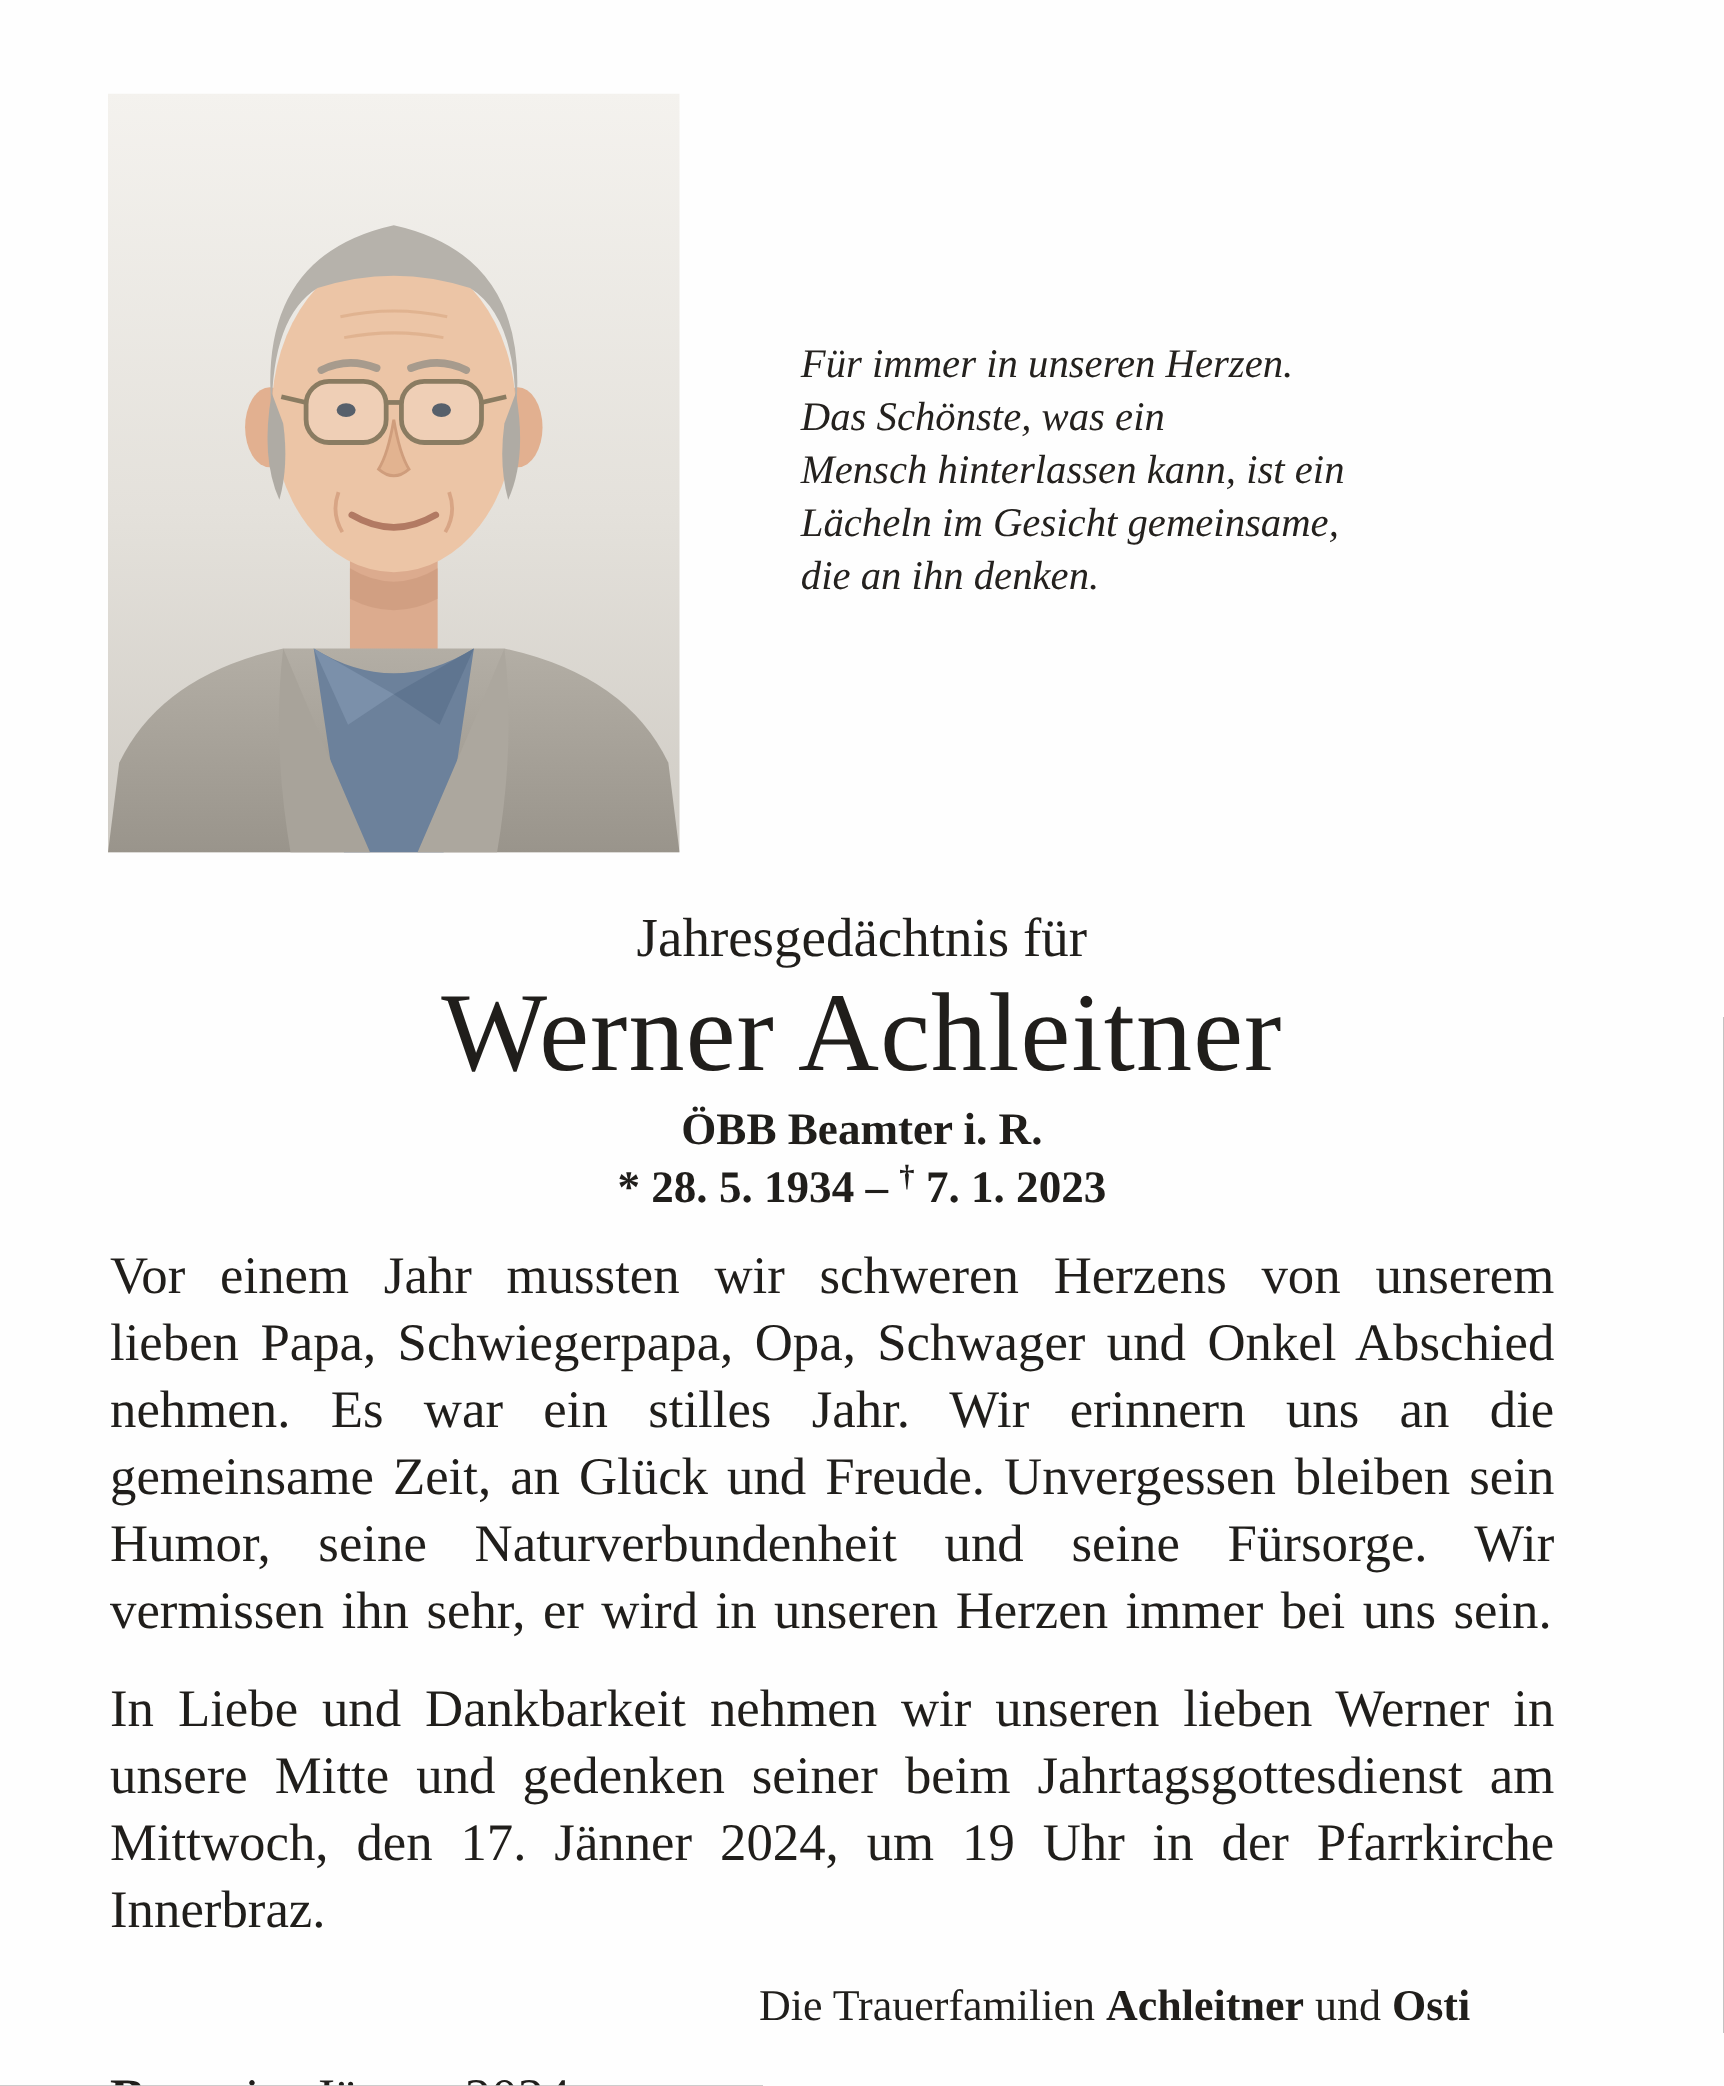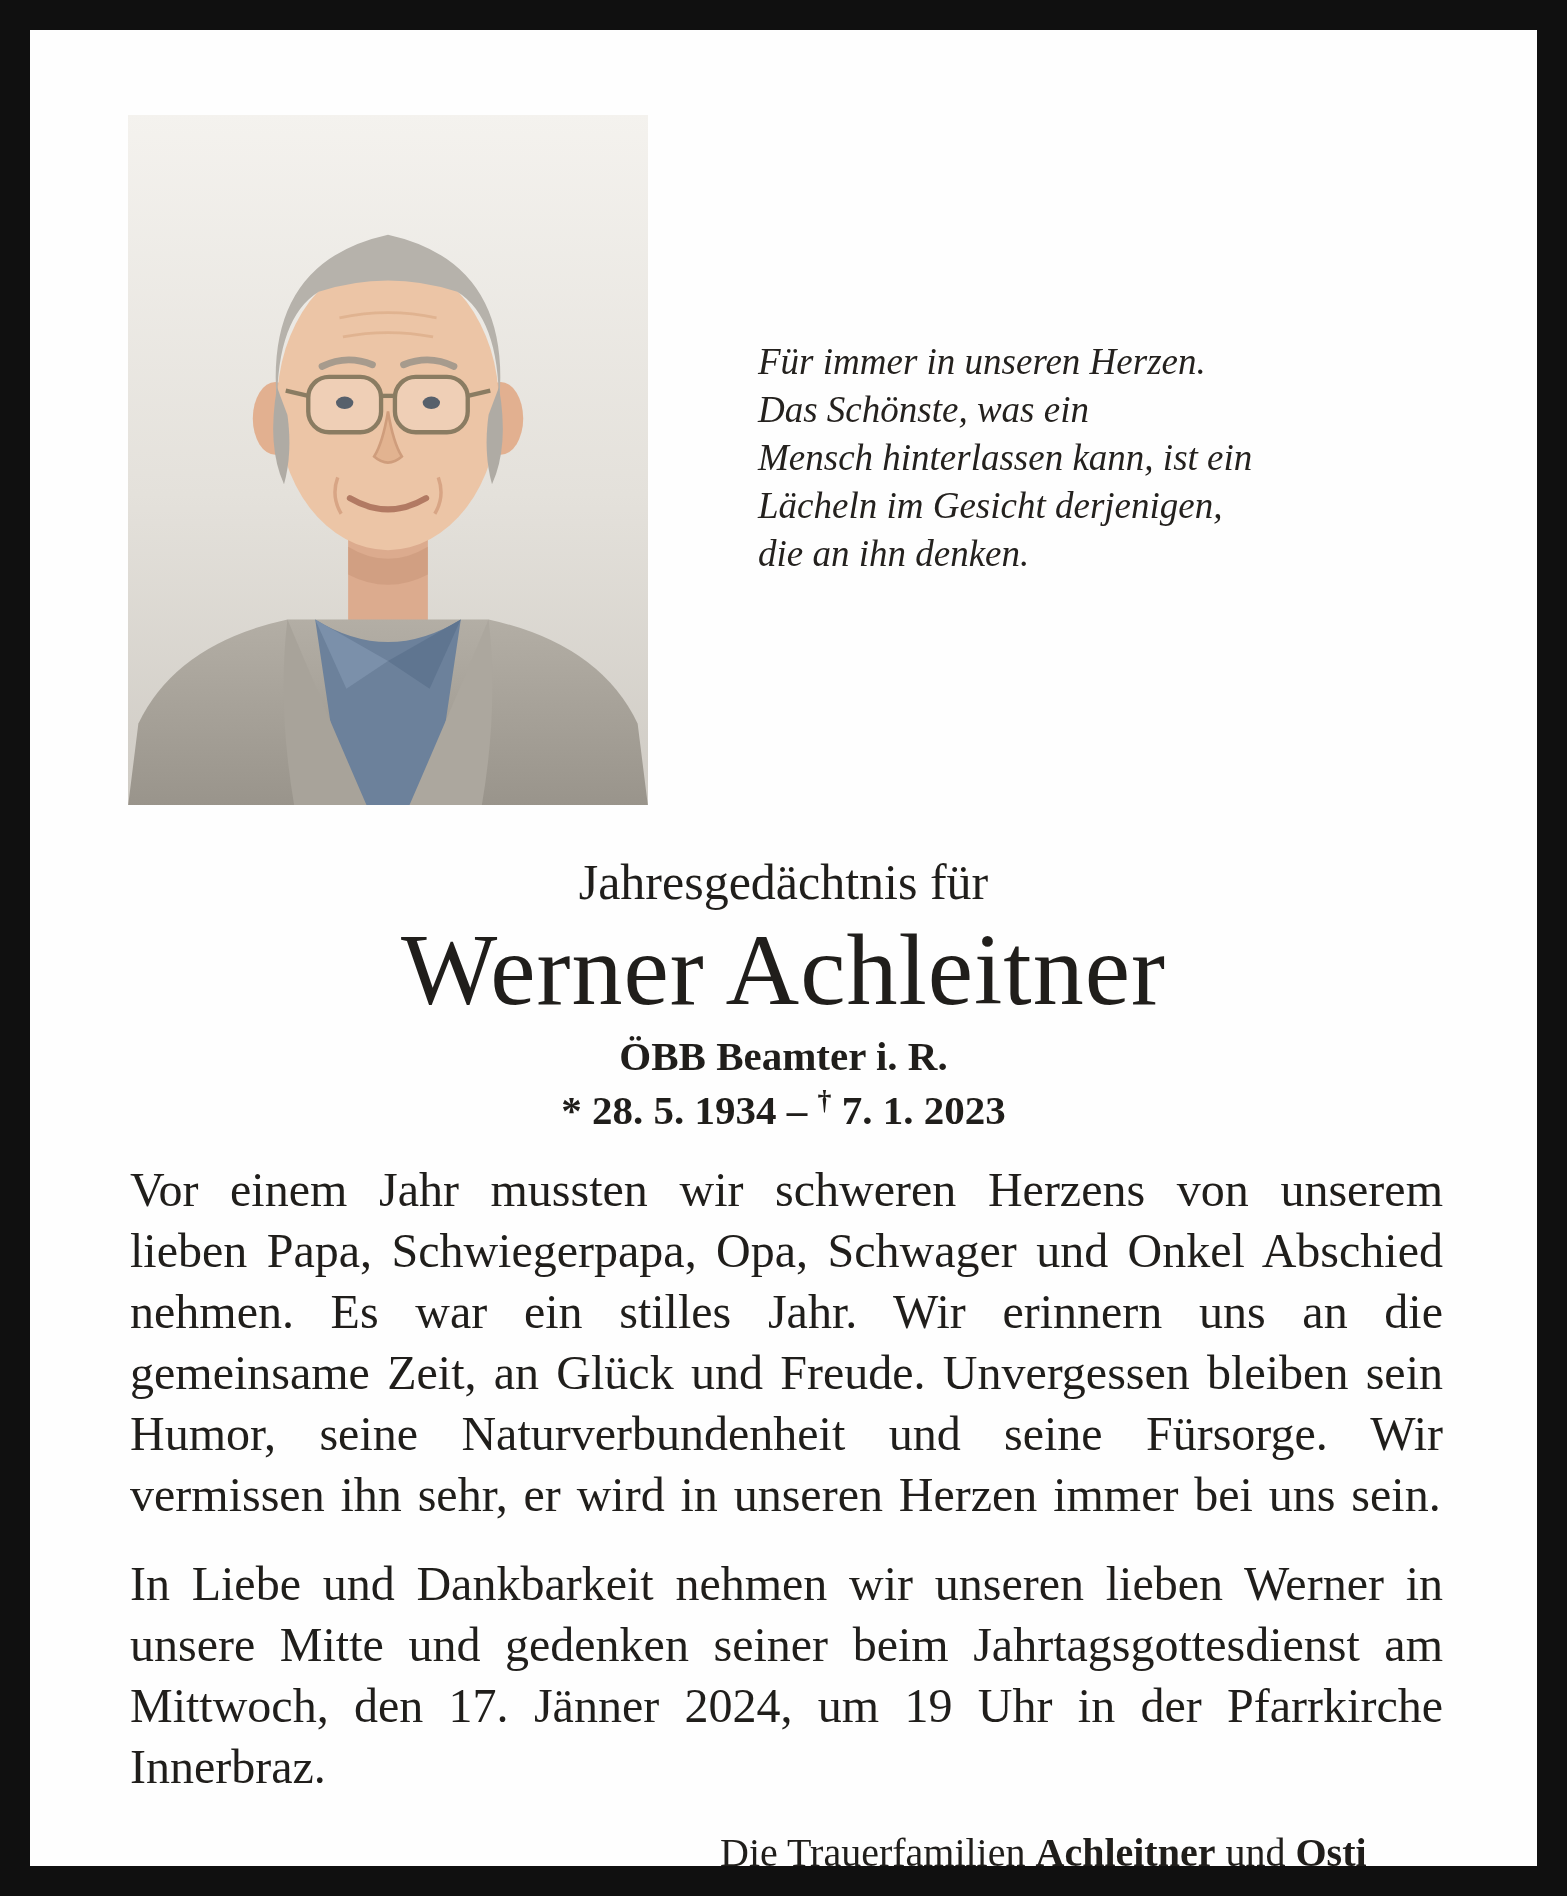--- a/index.html
+++ b/index.html
@@ -4,21 +4,20 @@
 <style>
   * { margin:0; padding:0; box-sizing:border-box; }
   html,body { background:#ffffff; }
   body {
     font-family:"Liberation Serif","DejaVu Serif",serif;
     width:1567px;
   }
   .frame {
     width:1567px; height:1896px;
     background:#101010;
-    padding:30px;
   }
   .card {
     position:relative;
     width:100%; height:100%;
     background:#fefefe;
     color:#201e1b;
     overflow:hidden;
   }
   .photo {
     position:absolute; left:98px; top:85px;
@@ -119,21 +118,21 @@
         <path d="M128 222 Q150 235 172 222" stroke="#b27a63" stroke-width="3.5" fill="none" stroke-linecap="round"></path>
         <path d="M121 210 Q117 221 123 231" stroke="#d8a585" stroke-width="2" fill="none"></path>
         <path d="M179 210 Q183 221 177 231" stroke="#d8a585" stroke-width="2" fill="none"></path>
       </svg>
     </div>
 
     <div class="quote">
       <div>Für immer in unseren Herzen.</div>
       <div>Das Schönste, was ein</div>
       <div>Mensch hinterlassen kann, ist ein</div>
-      <div>Lächeln im Gesicht derjenigen,</div>
+      <div>Lächeln im Gesicht gemeinsame,</div>
       <div>die an ihn denken.</div>
     </div>
 
     <div class="header">
       <div class="heading">Jahresgedächtnis für</div>
       <div class="name">Werner Achleitner</div>
       <div class="subtitle">ÖBB Beamter i. R.</div>
       <div class="dates">
         <span>* 28. 5. 1934 –</span>
         <span class="dagger">†</span>

